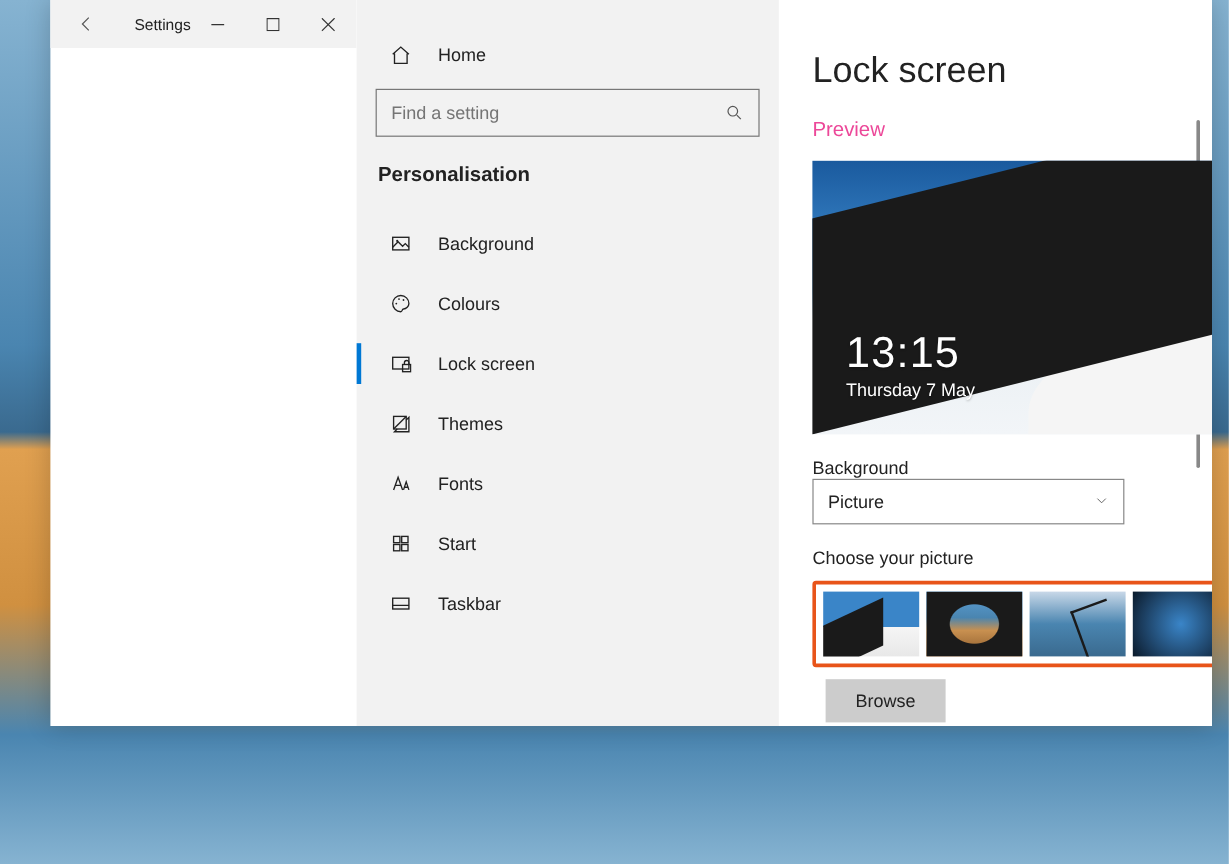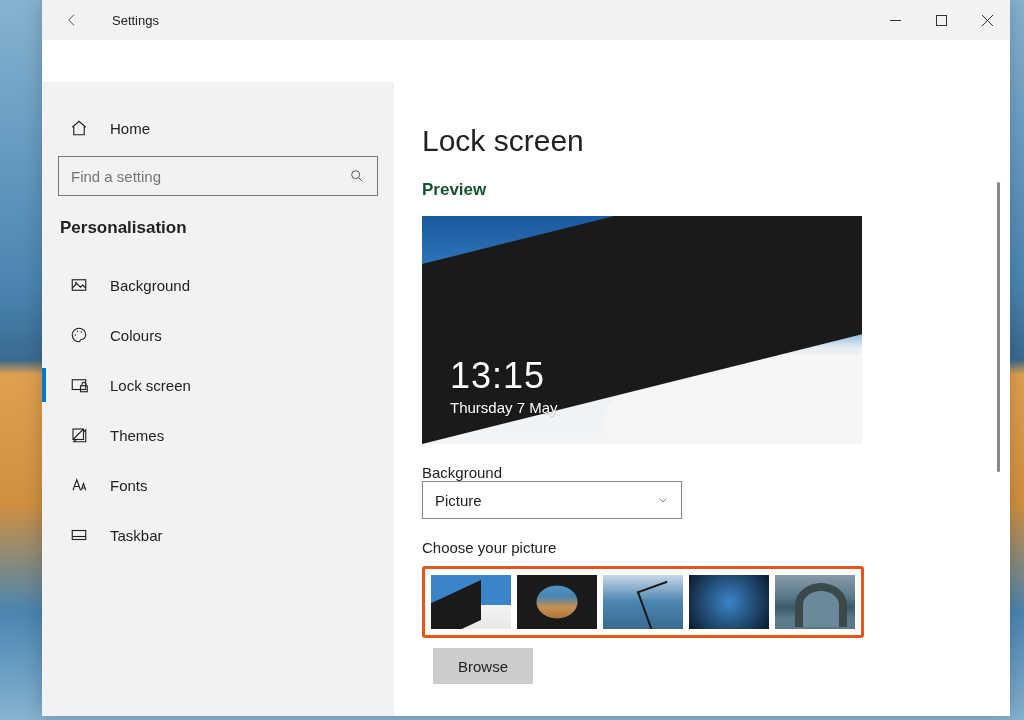--- a/index.html
+++ b/index.html
@@ -5,29 +5,28 @@
   * { box-sizing: border-box; margin: 0; padding: 0; }
   html, body { width: 1024px; height: 720px; overflow: hidden; font-family: "Segoe UI", Arial, sans-serif; }
   body {
     background: linear-gradient(to bottom, #86b3d1 0%, #4a85b0 40%, #3a6a8f 50%, #e0a050 52%, #d09040 70%, #4a85b0 85%, #86b3d1 100%);
     display: flex;
     justify-content: center;
     align-items: flex-start;
   }
   .window {
     width: 968px;
-    height: 716px;
+    height: 605px;
     margin-left: 28px;
     margin-top: 0;
     background: #fff;
     display: flex;
-    flex-direction: column;
+    flex-direction: row;
     box-shadow: 0 0 20px rgba(0,0,0,0.2);
     position: relative;
-    gap: 42px;
   }
   .titlebar {
     height: 40px;
     display: flex;
     align-items: center;
     background: #f2f2f2;
     padding-left: 18px;
   }
   .titlebar .back {
     width: 24px; height: 24px;
@@ -114,21 +113,21 @@
     width: 4px;
     background: #0078d4;
   }
   .main {
     flex: 1;
     padding: 30px 28px 0 28px;
     overflow: hidden;
     position: relative;
   }
   .page-title { font-size: 30px; font-weight: 400; color: #222; margin-top: 12px; }
-  .section-title { font-size: 17px; color: #14532d; margin-top: 22px; font-weight: 700; }
+  .section-title { font-size: 17px; color: #ec4899; margin-top: 22px; font-weight: 400; }
   .preview {
     margin-top: 16px;
     width: 440px; height: 228px;
     position: relative;
     overflow: hidden;
     background: linear-gradient(to bottom, #1a5a9e 0%, #3a85c8 35%, #5ca0d8 48%, #e8eef2 58%, #f2f5f8 100%);
   }
   .preview .mountain {
     position: absolute; left: -40px; bottom: -10px;
     width: 560px; height: 180px;
@@ -301,20 +300,31 @@
             <svg viewBox="0 0 24 24">
                 <path d="M4 19 L9 5 L14 19 M6 14 H12"></path>
                 <path d="M15 19 L18 10 L21 19 M16 16 H20"></path>
               </svg>
           </span>
           <span class="label">Fonts</span>
         </div>
         <div class="nav-item">
           <span class="icon">
             <svg viewBox="0 0 24 24">
+                <rect x="4" y="4" width="7" height="7"></rect>
+                <rect x="13" y="4" width="7" height="7"></rect>
+                <rect x="4" y="13" width="7" height="7"></rect>
+                <rect x="13" y="13" width="7" height="7"></rect>
+              </svg>
+          </span>
+          <span class="label">Start</span>
+        </div>
+        <div class="nav-item">
+          <span class="icon">
+            <svg viewBox="0 0 24 24">
                 <rect x="3" y="6" width="18" height="12"></rect>
                 <line x1="3" y1="14" x2="21" y2="14"></line>
               </svg>
           </span>
           <span class="label">Taskbar</span>
         </div>
       </div>
     </div>
 
     <div class="main">

